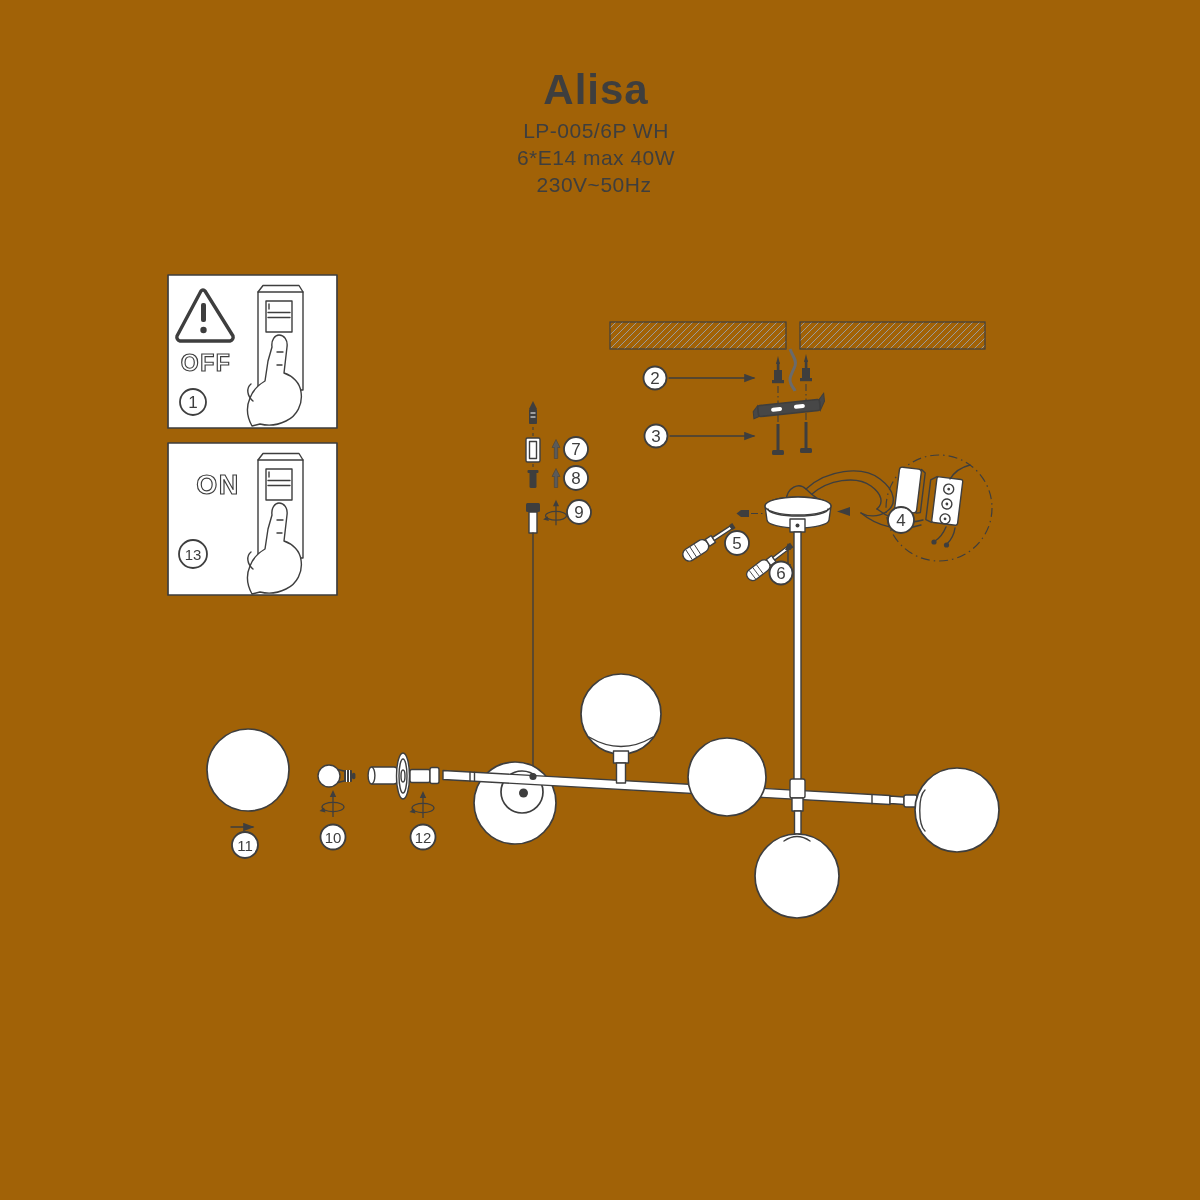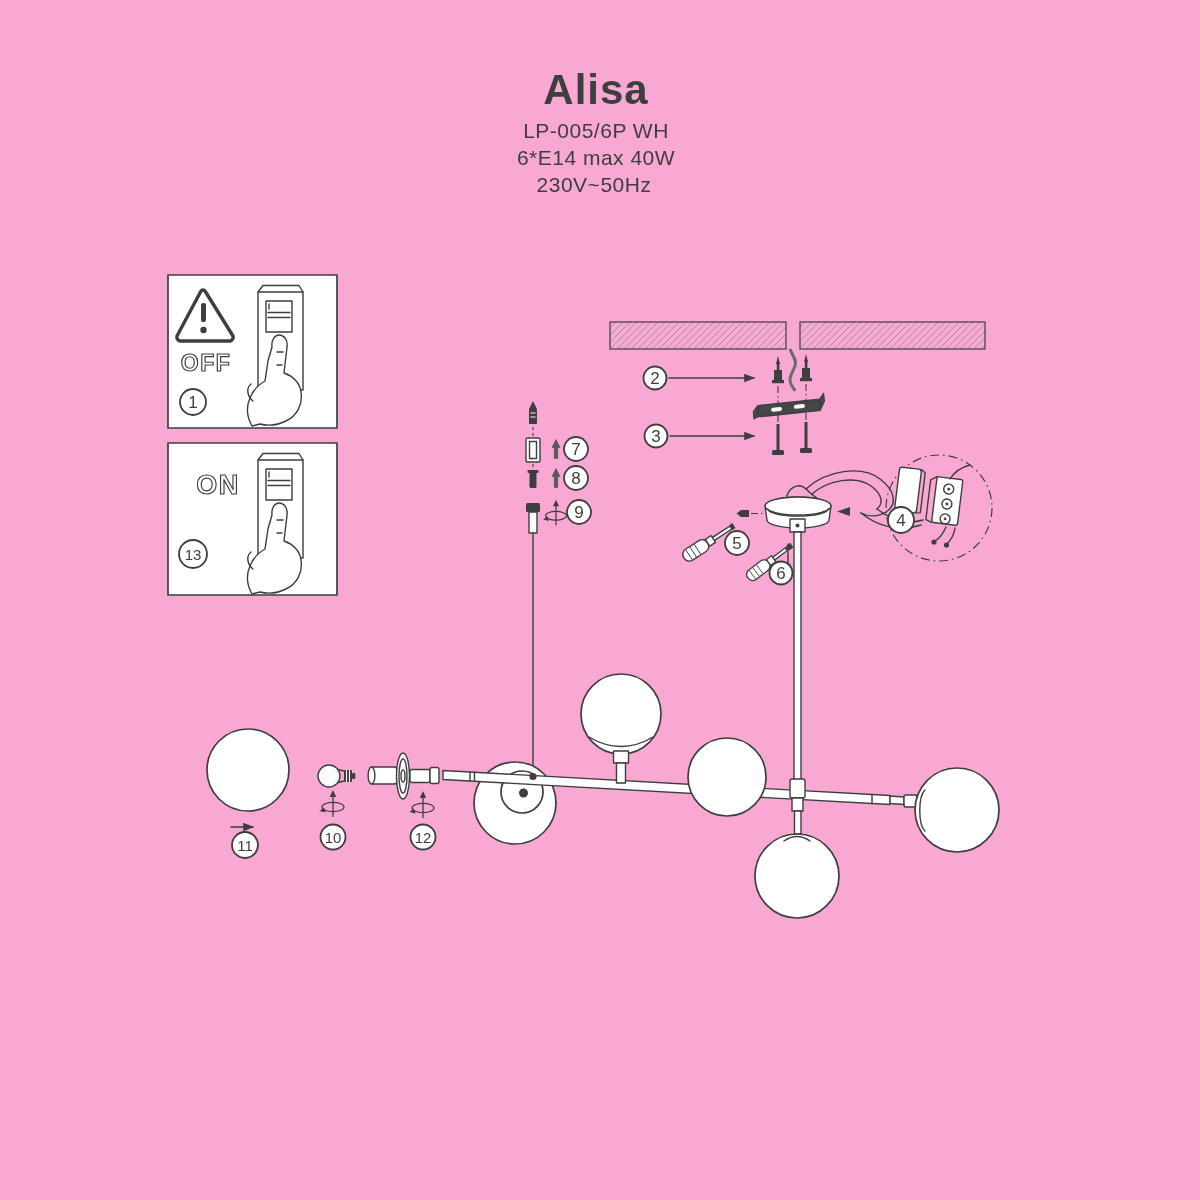--- a/index.html
+++ b/index.html
@@ -1,16 +1,16 @@
 <!DOCTYPE html>
 <html><head>
 <meta charset="utf-8">
 <style>
   html,body{margin:0;padding:0;background:#ffffff;}
-  #sheet{width:1200px;height:1200px;position:relative;background:#f9a8d4;overflow:hidden;}
+  #sheet{width:1200px;height:1200px;position:relative;background:#a16207;overflow:hidden;}
   svg{display:block;}
   .ln{stroke:#3e3e3e;fill:none;stroke-width:1.4;stroke-linecap:round;stroke-linejoin:round;}
   .ln2{stroke:#3e3e3e;fill:none;stroke-width:1.7;stroke-linecap:round;stroke-linejoin:round;}
   .fw{fill:#ffffff;stroke:#3e3e3e;stroke-width:1.4;stroke-linejoin:round;}
   .fw2{fill:#ffffff;stroke:#3e3e3e;stroke-width:1.7;stroke-linejoin:round;}
   .fd{fill:#3e3e3e;stroke:none;}
   .dd{stroke:#3e3e3e;fill:none;stroke-width:1.1;stroke-dasharray:7 3 1.5 3;}
   .dsh{stroke:#3e3e3e;fill:none;stroke-width:1.1;stroke-dasharray:3 3;}
   text{font-family:"Liberation Sans","DejaVu Sans",sans-serif;fill:#3e3e3e;}
   .tt{text-anchor:middle;}

